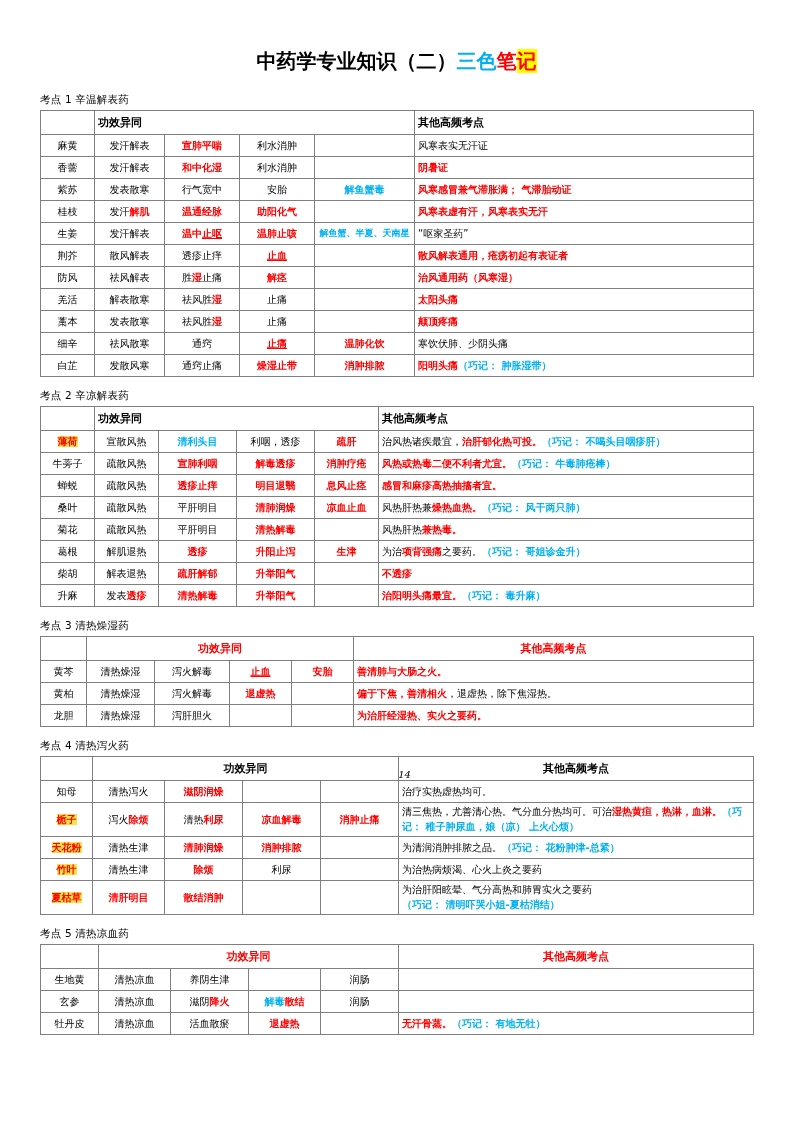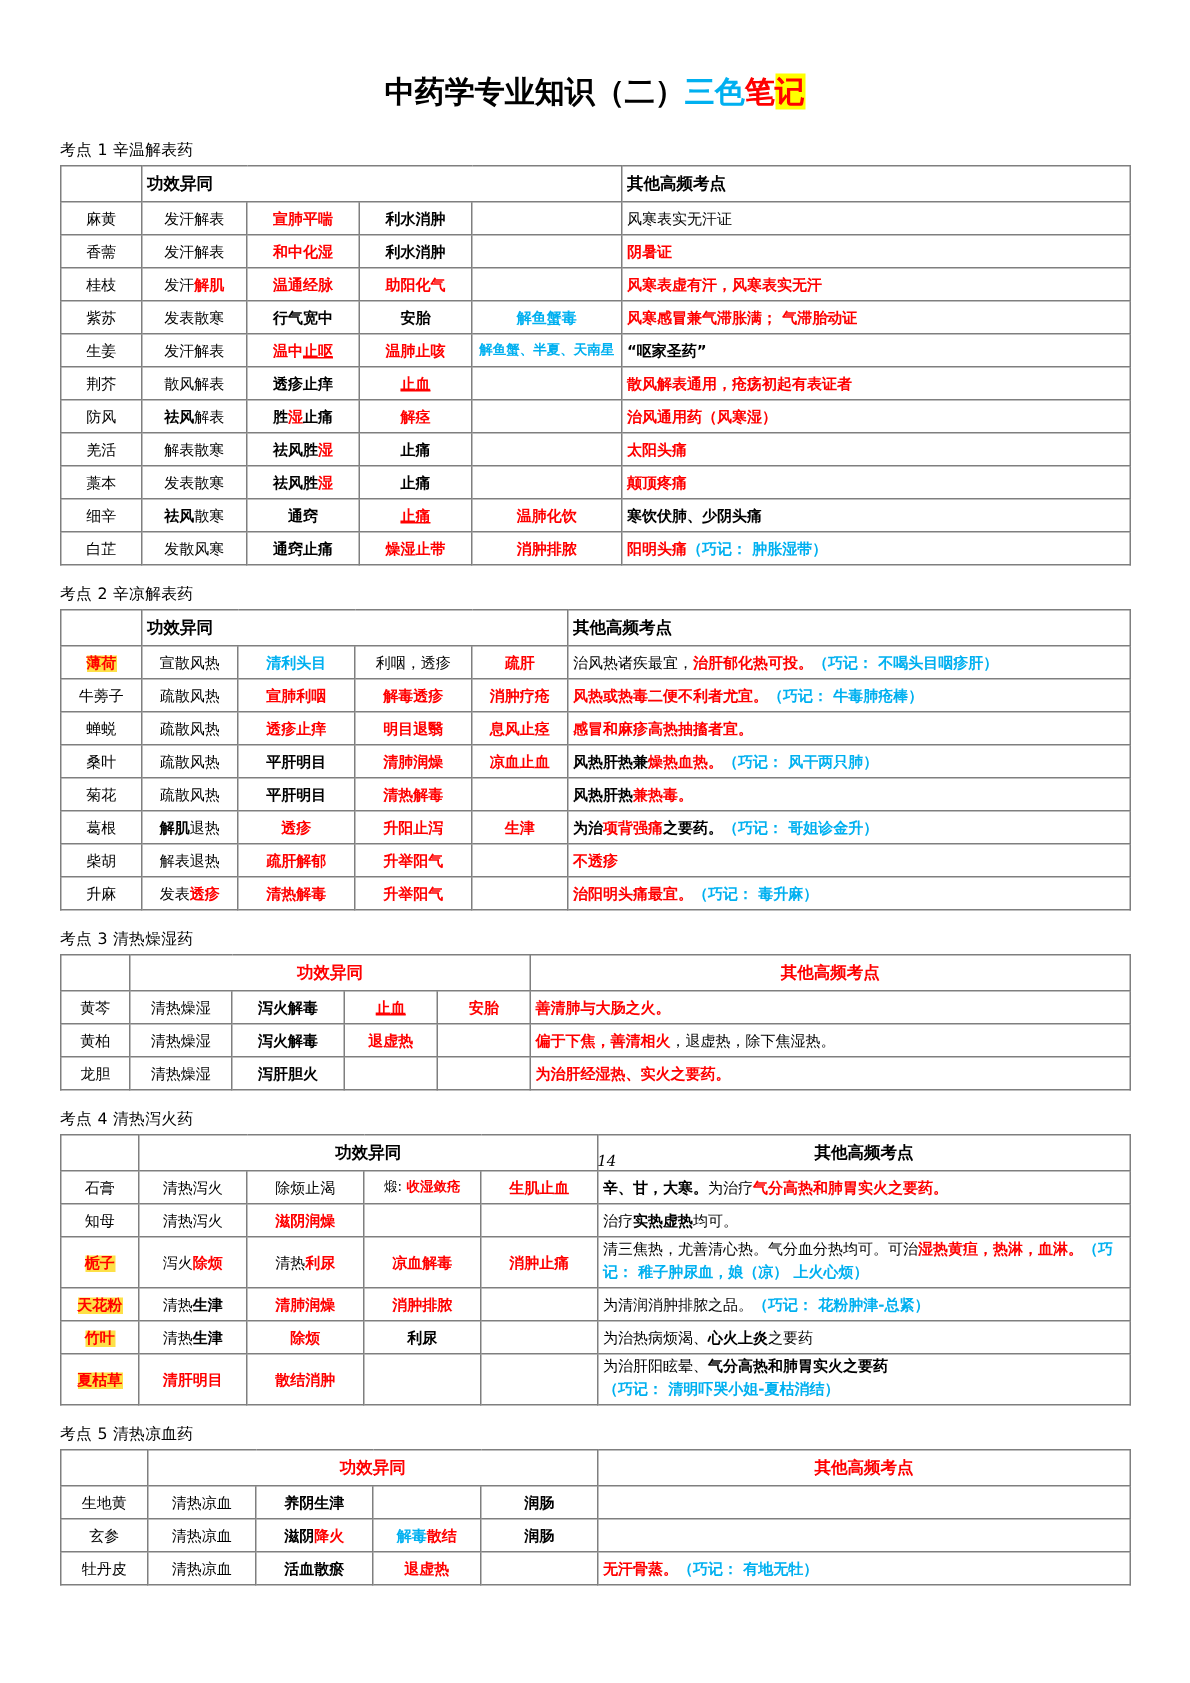--- a/index.html
+++ b/index.html
@@ -31,21 +31,21 @@
     overflow:hidden;white-space:nowrap;
   }
   td.wrapcell{white-space:normal;line-height:1.45;}
   .hdr td{font-weight:bold;font-size:11px;height:19px;}
   .hdr-l{text-align:left;}
   .hdr-c{text-align:center;}
   .ctr{text-align:center;}
   .lft{text-align:left;}
   .red{color:#ff0000;font-weight:bold;}
   .cyan{color:#00b0f0;font-weight:bold;}
-  .blk{color:#000;font-weight:bold;}
+  .blk{color:#000;font-weight:normal;}
   .plain{color:#000;font-weight:normal;}
   .ul{text-decoration:underline;}
   .yh{background:#fde047;}
 
   .pg-num{
     position:absolute;left:16px;right:0;bottom:24px;text-align:center;
     font-size:10px;font-style:italic;color:#000;
     font-family:"DejaVu Serif","Liberation Serif",serif;
   }
 
@@ -118,34 +118,34 @@
       </tr>
       <tr>
         <td class="ctr plain">香薷</td>
         <td class="ctr plain">发汗解表</td>
         <td class="ctr red">和中化湿</td>
         <td class="ctr blk">利水消肿</td>
         <td class="ctr"></td>
         <td class="lft red">阴暑证</td>
       </tr>
       <tr>
-        <td class="ctr plain">桂枝</td>
-        <td class="ctr"><span class="plain">发汗</span><span class="red">解肌</span></td>
-        <td class="ctr red">温通经脉</td>
-        <td class="ctr red">助阳化气</td>
-        <td class="ctr"></td>
-        <td class="lft red">风寒表虚有汗，风寒表实无汗</td>
-      </tr>
-      <tr>
         <td class="ctr plain">紫苏</td>
         <td class="ctr plain">发表散寒</td>
         <td class="ctr blk">行气宽中</td>
         <td class="ctr blk">安胎</td>
         <td class="ctr cyan">解鱼蟹毒</td>
         <td class="lft red">风寒感冒兼气滞胀满； 气滞胎动证</td>
+      </tr>
+      <tr>
+        <td class="ctr plain">桂枝</td>
+        <td class="ctr"><span class="plain">发汗</span><span class="red">解肌</span></td>
+        <td class="ctr red">温通经脉</td>
+        <td class="ctr red">助阳化气</td>
+        <td class="ctr"></td>
+        <td class="lft red">风寒表虚有汗，风寒表实无汗</td>
       </tr>
       <tr>
         <td class="ctr plain">生姜</td>
         <td class="ctr plain">发汗解表</td>
         <td class="ctr"><span class="red">温中</span><span class="red ul">止呕</span></td>
         <td class="ctr red">温肺止咳</td>
         <td class="ctr cyan" style="font-size:9px;">解鱼蟹、半夏、天南星</td>
         <td class="lft blk">“呕家圣药”</td>
       </tr>
       <tr>
@@ -335,28 +335,20 @@
         <col class="c-e">
         <col class="c-f">
       </colgroup>
     <tbody>
       <tr class="hdr">
         <td></td>
         <td class="hdr-c" colspan="4">功效异同</td>
         <td class="hdr-c">其他高频考点</td>
       </tr>
       <tr>
-        <td class="ctr plain">石膏</td>
-        <td class="ctr plain">清热泻火</td>
-        <td class="ctr plain">除烦止渴</td>
-        <td class="ctr" style="font-size:9px;"><span class="plain">煅: </span><span class="red">收湿敛疮</span></td>
-        <td class="ctr red">生肌止血</td>
-        <td class="lft"><span class="blk">辛、甘，大寒。</span><span class="plain">为治疗</span><span class="red">气分高热和肺胃实火之要药。</span></td>
-      </tr>
-      <tr>
         <td class="ctr plain">知母</td>
         <td class="ctr plain">清热泻火</td>
         <td class="ctr red">滋阴润燥</td>
         <td class="ctr"></td>
         <td class="ctr"></td>
         <td class="lft"><span class="plain">治疗</span><span class="blk">实热虚热</span><span class="plain">均可。</span></td>
       </tr>
       <tr>
         <td class="ctr"><span class="red yh">栀子</span></td>
         <td class="ctr"><span class="plain">泻火</span><span class="red">除烦</span></td>

